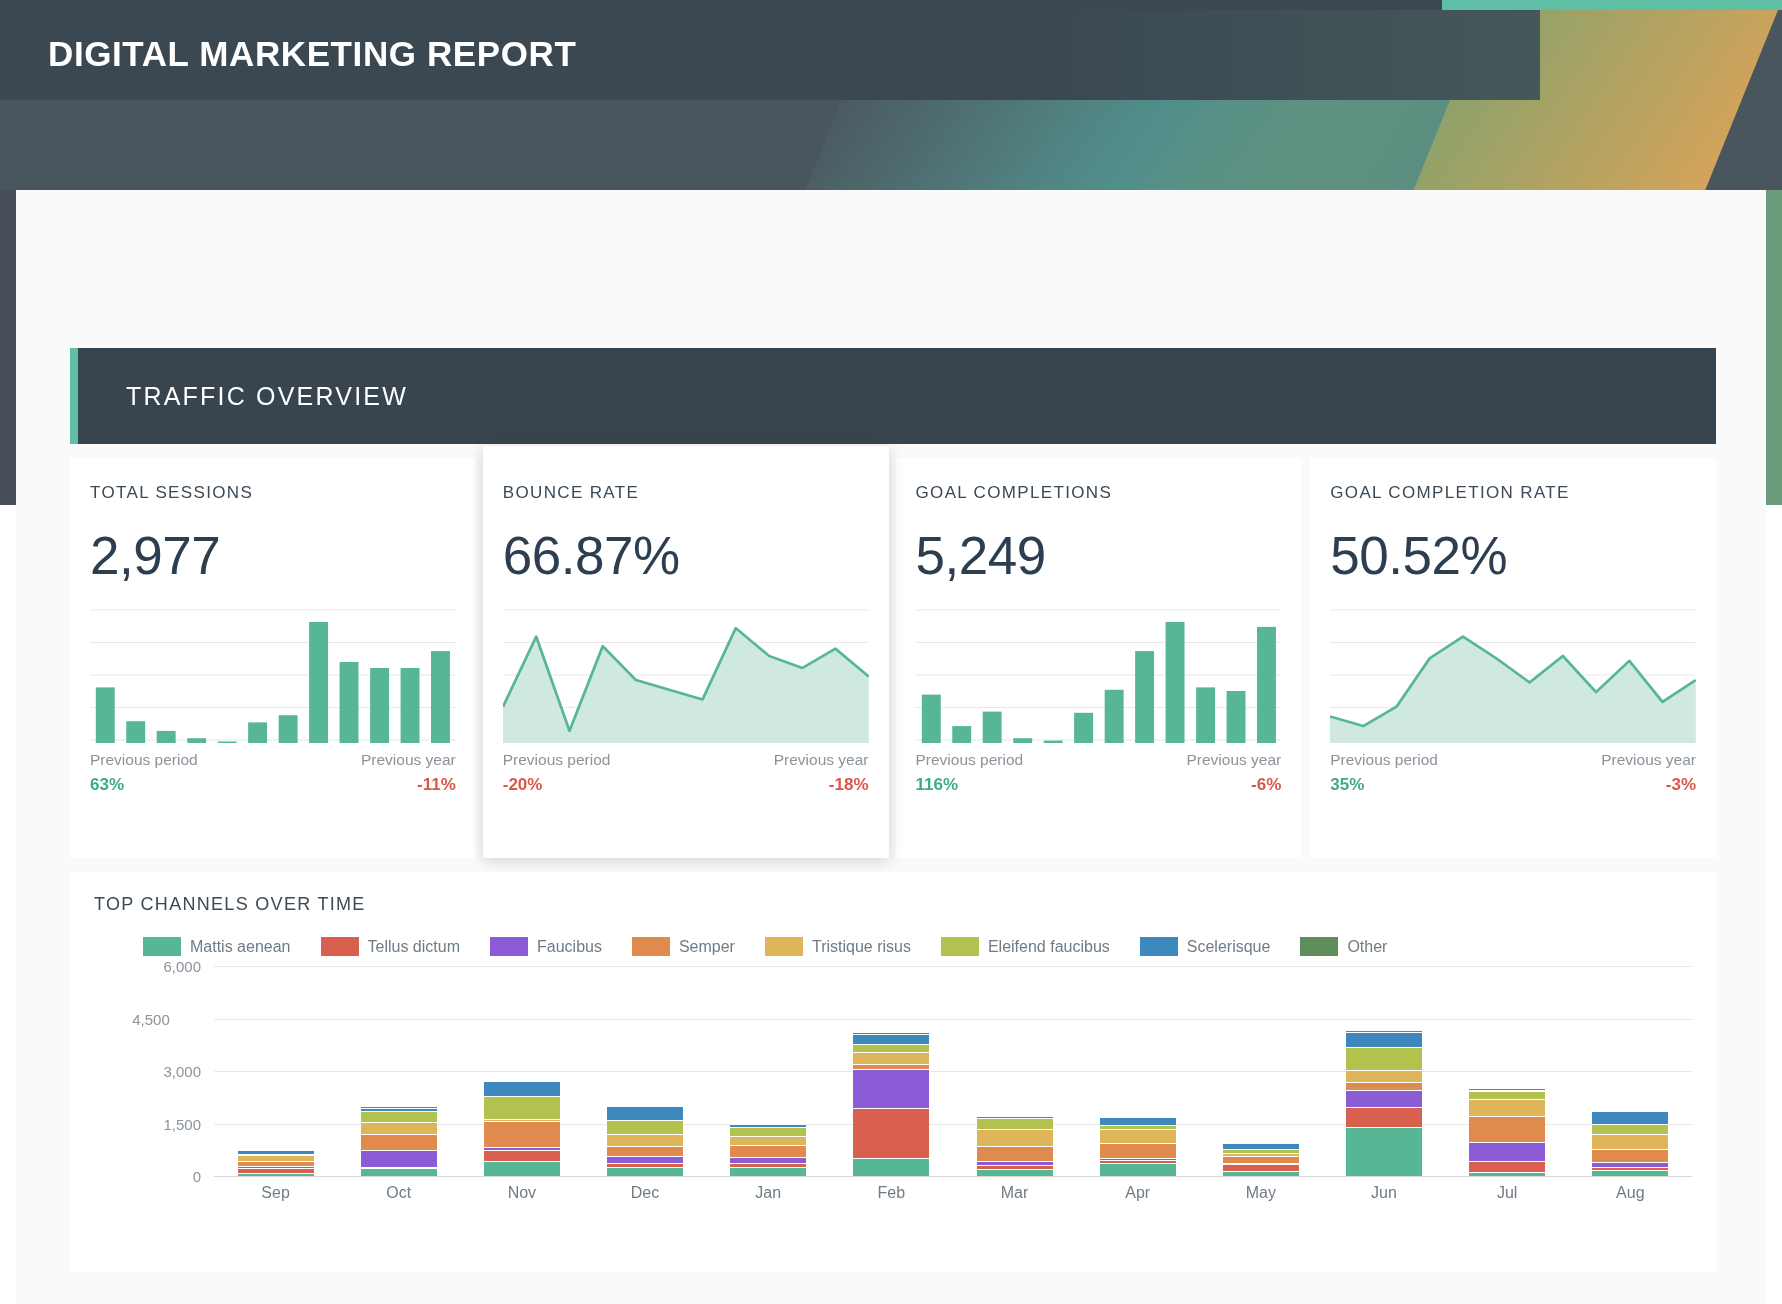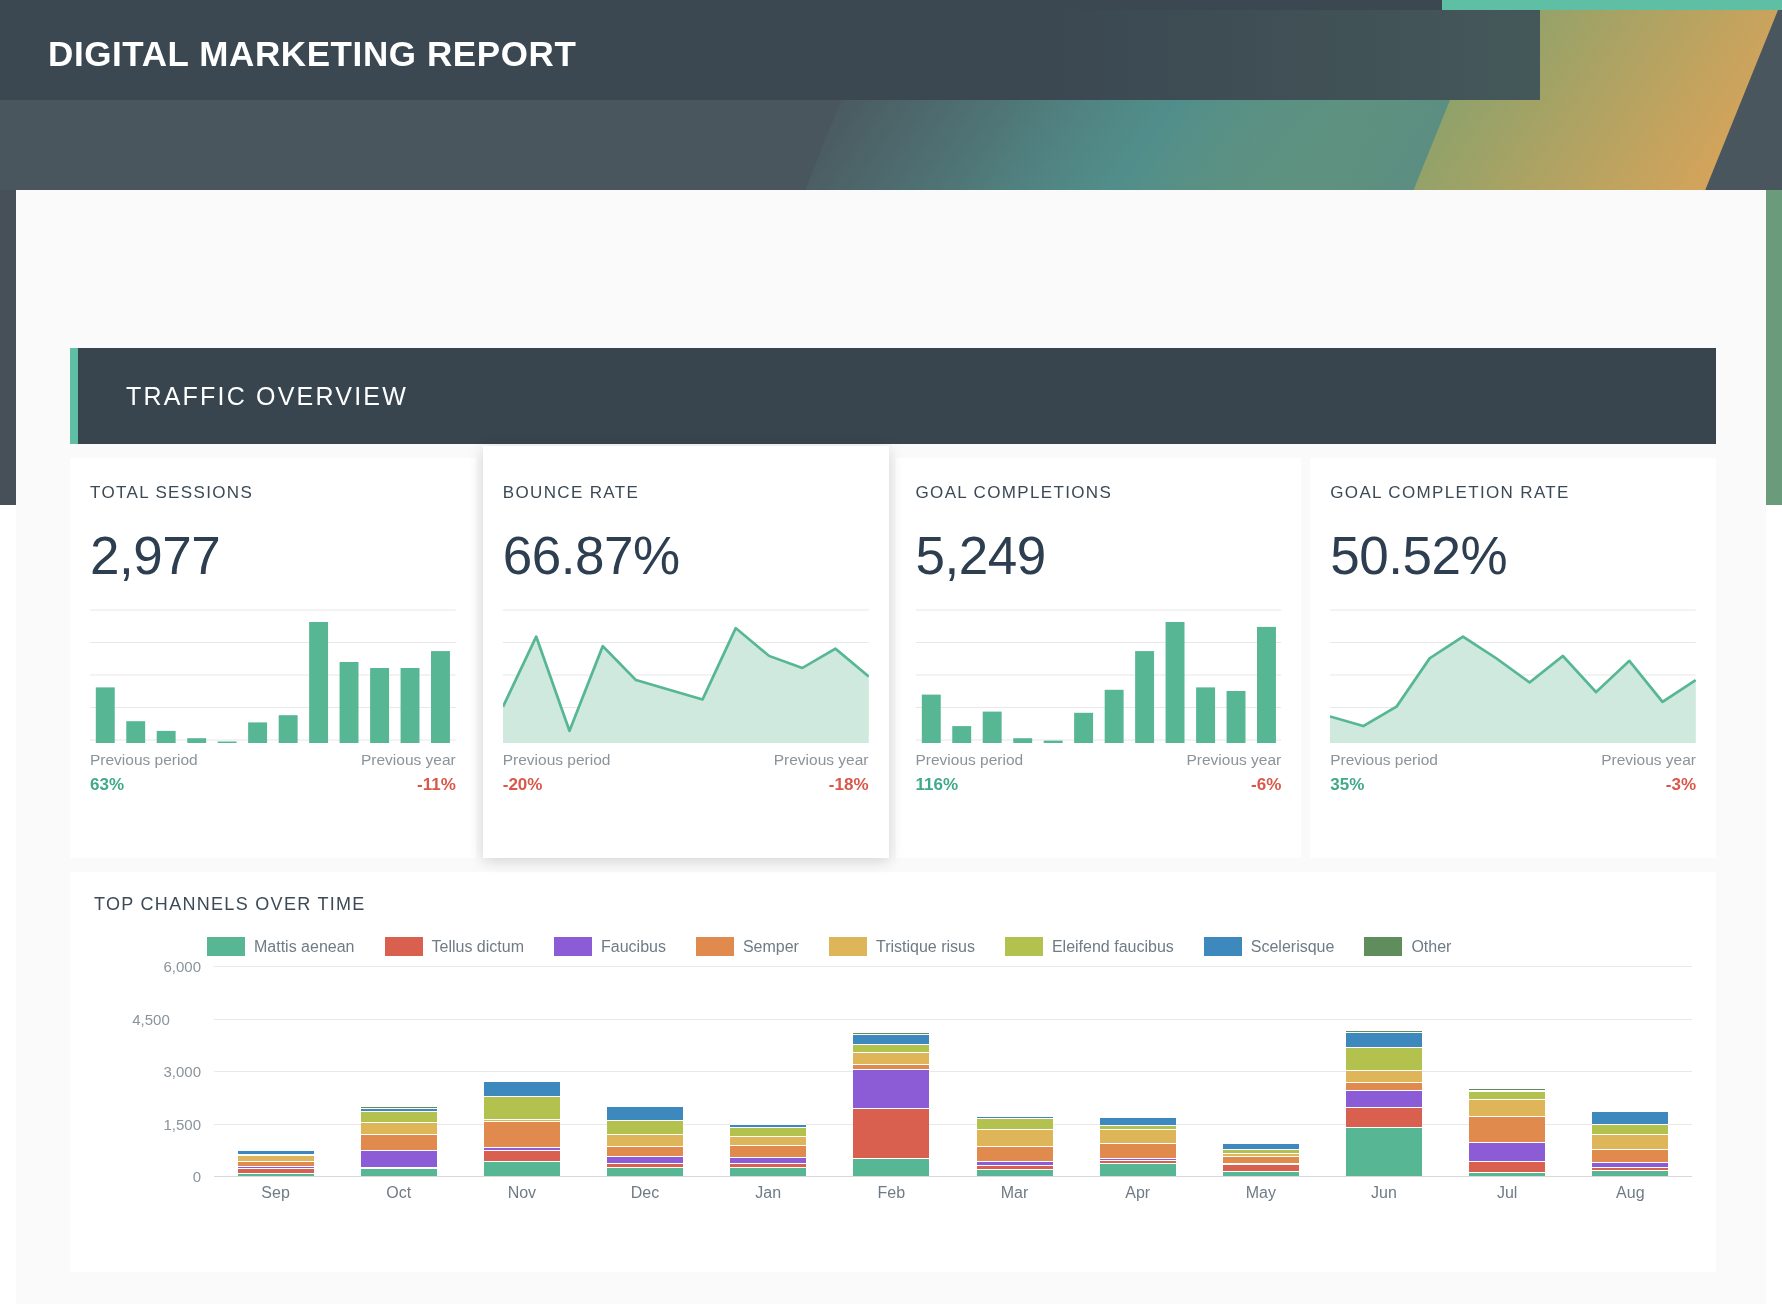--- a/index.html
+++ b/index.html
@@ -113,21 +113,21 @@
 
   
   .chart-card {
     position:absolute; left:70px; top:872px; width:1646px; height:400px;
     background:#ffffff; padding:22px 24px 0 24px;
   }
   .chart-title {
     font-size:18px; letter-spacing:1.3px; color:#3b4a56;
   }
   .legend {
-    display:flex; align-items:center; margin-top:22px; margin-left:113px;
+    display:flex; align-items:center; margin-top:22px; margin-left:49px;
     gap:0px;
   }
   .legend-item { display:flex; align-items:center; margin-right:30px; }
   .legend-swatch { width:38px; height:19px; margin-right:9px; }
   .legend-text { font-size:16px; color:#6f7b85; white-space:nowrap; }
 
   .plot { position:relative; margin-top:10px; height:250px; }
   .plot-axis {
     position:absolute; left:0; top:0; width:115px; height:210px;
   }

